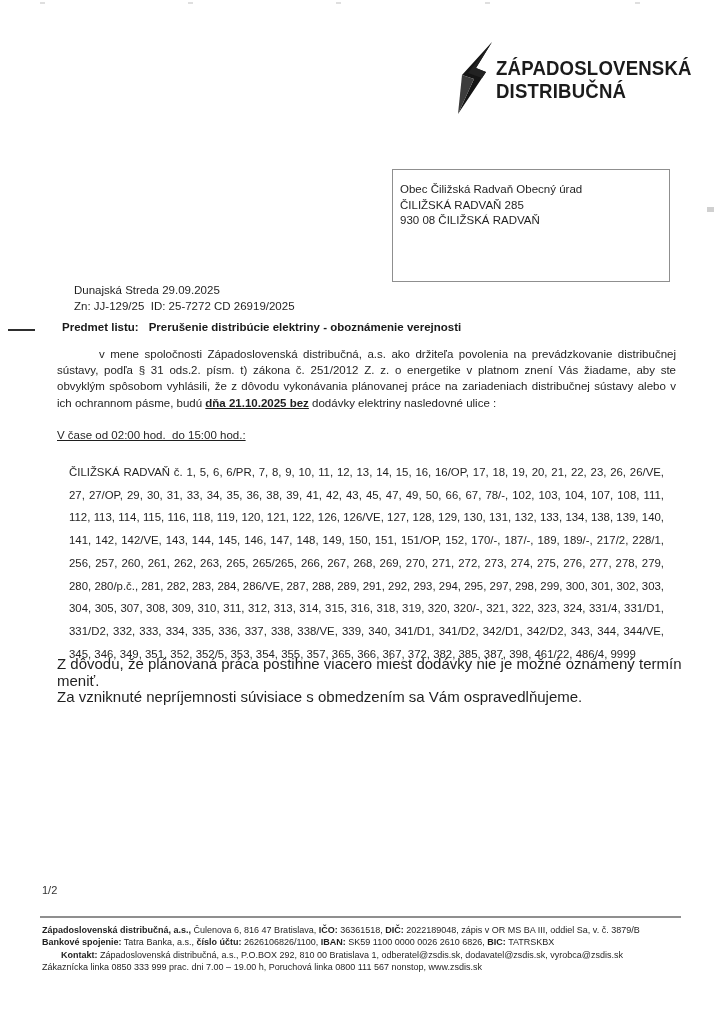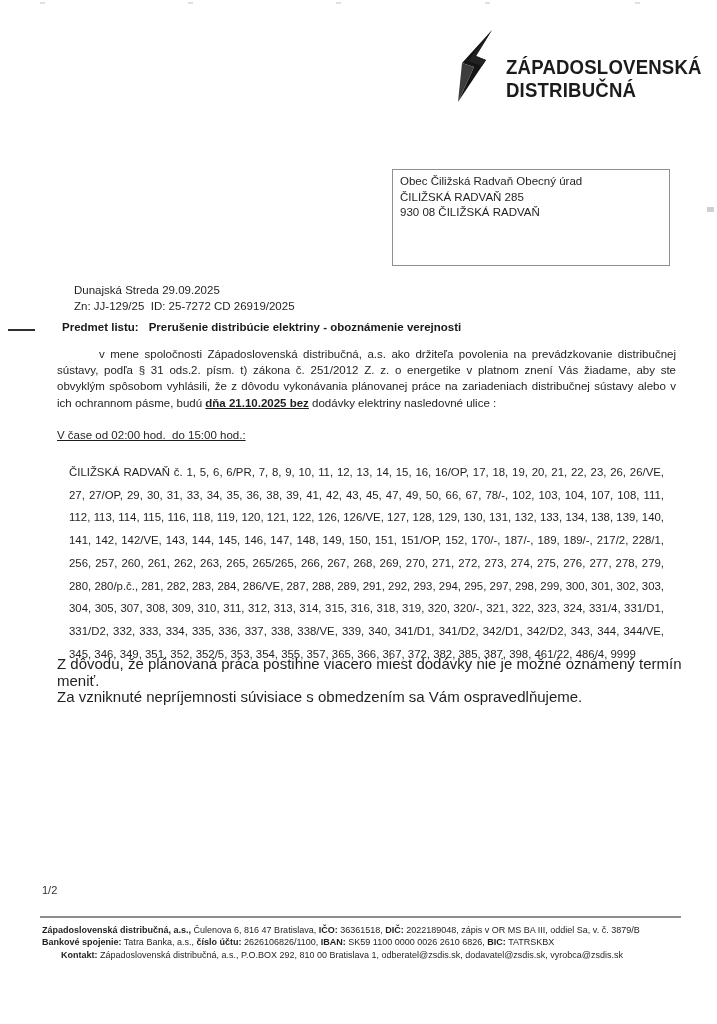--- a/index.html
+++ b/index.html
@@ -10,28 +10,28 @@
     color: #222;
     position: relative;
     overflow: hidden;
   }
   .abs { position: absolute; }
 
   
   .scan-tick { position: absolute; top: 2px; width: 5px; height: 2px; background: #c9c9c9; opacity: .6; }
 
   
-  .logo { left: 452px; top: 30px; display: flex; align-items: flex-end; gap: 10px; }
+  .logo { left: 452px; top: 42px; display: flex; align-items: center; }
   .logo svg { display: block; }
   .logo-text { font-weight: bold; font-size: 20px; line-height: 23px; color: #1b1b1b;
                letter-spacing: 0.2px; transform: scaleX(0.93); transform-origin: left top; margin-top: 4px; white-space: nowrap; }
 
   
   .recipient-box { left: 392px; top: 169px; width: 262px; height: 87px;
-    border: 1px solid #8f8f8f; padding: 4px 7px; font-size: 11.5px; line-height: 15.5px; color: #1f1f1f; }
+    border: 1px solid #8f8f8f; padding: 12px 7px; font-size: 11.5px; line-height: 15.5px; color: #1f1f1f; }
   .recipient-box p { margin: 0; }
 
   
   .fold-left { left: 8px; top: 329px; width: 27px; height: 2px; background: #2e2e2e; }
   .fold-right { right: 3px; top: 207px; width: 7px; height: 5px; background: #c4c4c4; opacity: .8; }
 
   
   .meta { left: 62px; top: 282px; font-size: 11.5px; line-height: 16px; color: #1f1f1f; }
   .meta p { margin: 0; white-space: pre-wrap; padding-left: 12px; }
 
@@ -119,13 +119,14 @@
 </div>
 
 <div class="abs page-number">1/2</div>
 
 <div class="abs footer-rule"></div>
 
 <div class="abs footer">
     <p class="footer-line"><span style="font-weight: bold;">Západoslovenská distribučná, a.s.,</span><span> Čulenova 6, 816 47 Bratislava, </span><span style="font-weight: bold;">IČO:</span><span> 36361518, </span><span style="font-weight: bold;">DIČ:</span><span> 2022189048, zápis v OR MS BA III, oddiel Sa, v. č. 3879/B</span></p>
     <p class="footer-line"><span style="font-weight: bold;">Bankové spojenie:</span><span> Tatra Banka, a.s., </span><span style="font-weight: bold;">číslo účtu:</span><span> 2626106826/1100, </span><span style="font-weight: bold;">IBAN:</span><span> SK59 1100 0000 0026 2610 6826, </span><span style="font-weight: bold;">BIC:</span><span> TATRSKBX</span></p>
     <p class="footer-line"><span style="font-weight: bold; padding-left: 19px;">Kontakt:</span><span> Západoslovenská distribučná, a.s., P.O.BOX 292, 810 00 Bratislava 1, odberatel@zsdis.sk, dodavatel@zsdis.sk, vyrobca@zsdis.sk</span></p>
+    <p class="footer-line"><span>Zákaznícka linka 0850 333 999 prac. dni 7.00 – 19.00 h, Poruchová linka 0800 111 567 nonstop, www.zsdis.sk</span></p>
   </div>
 
 </body></html>

